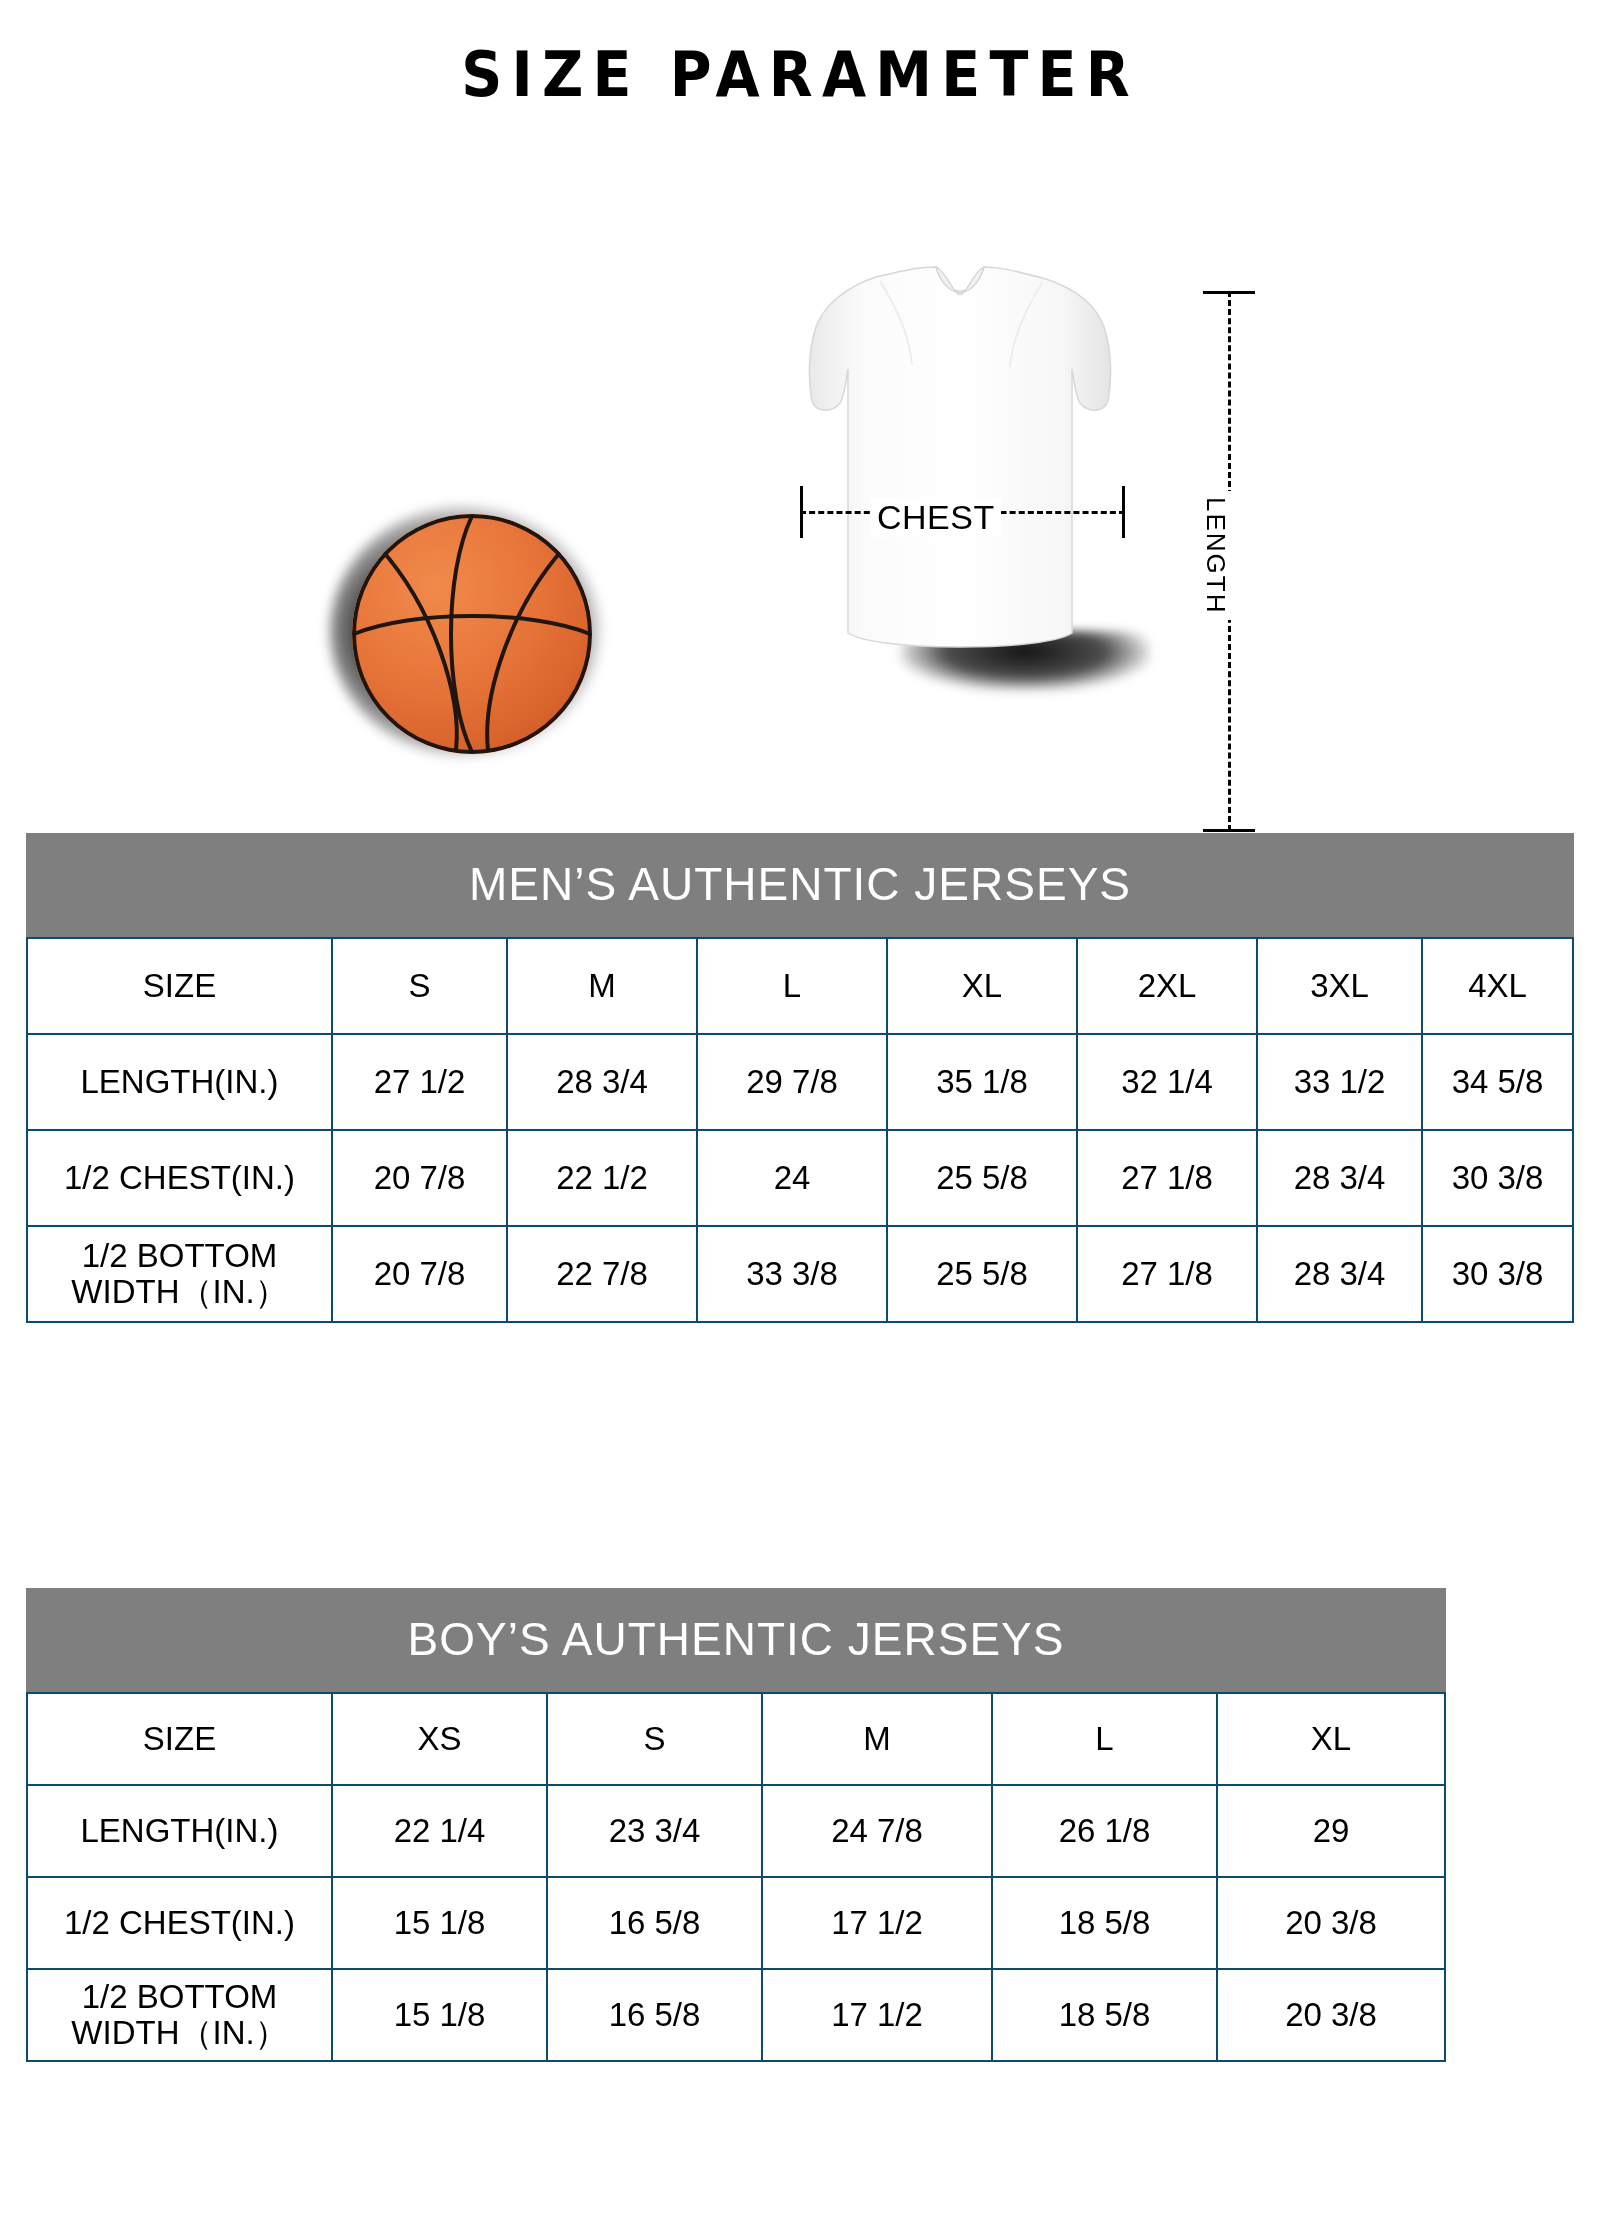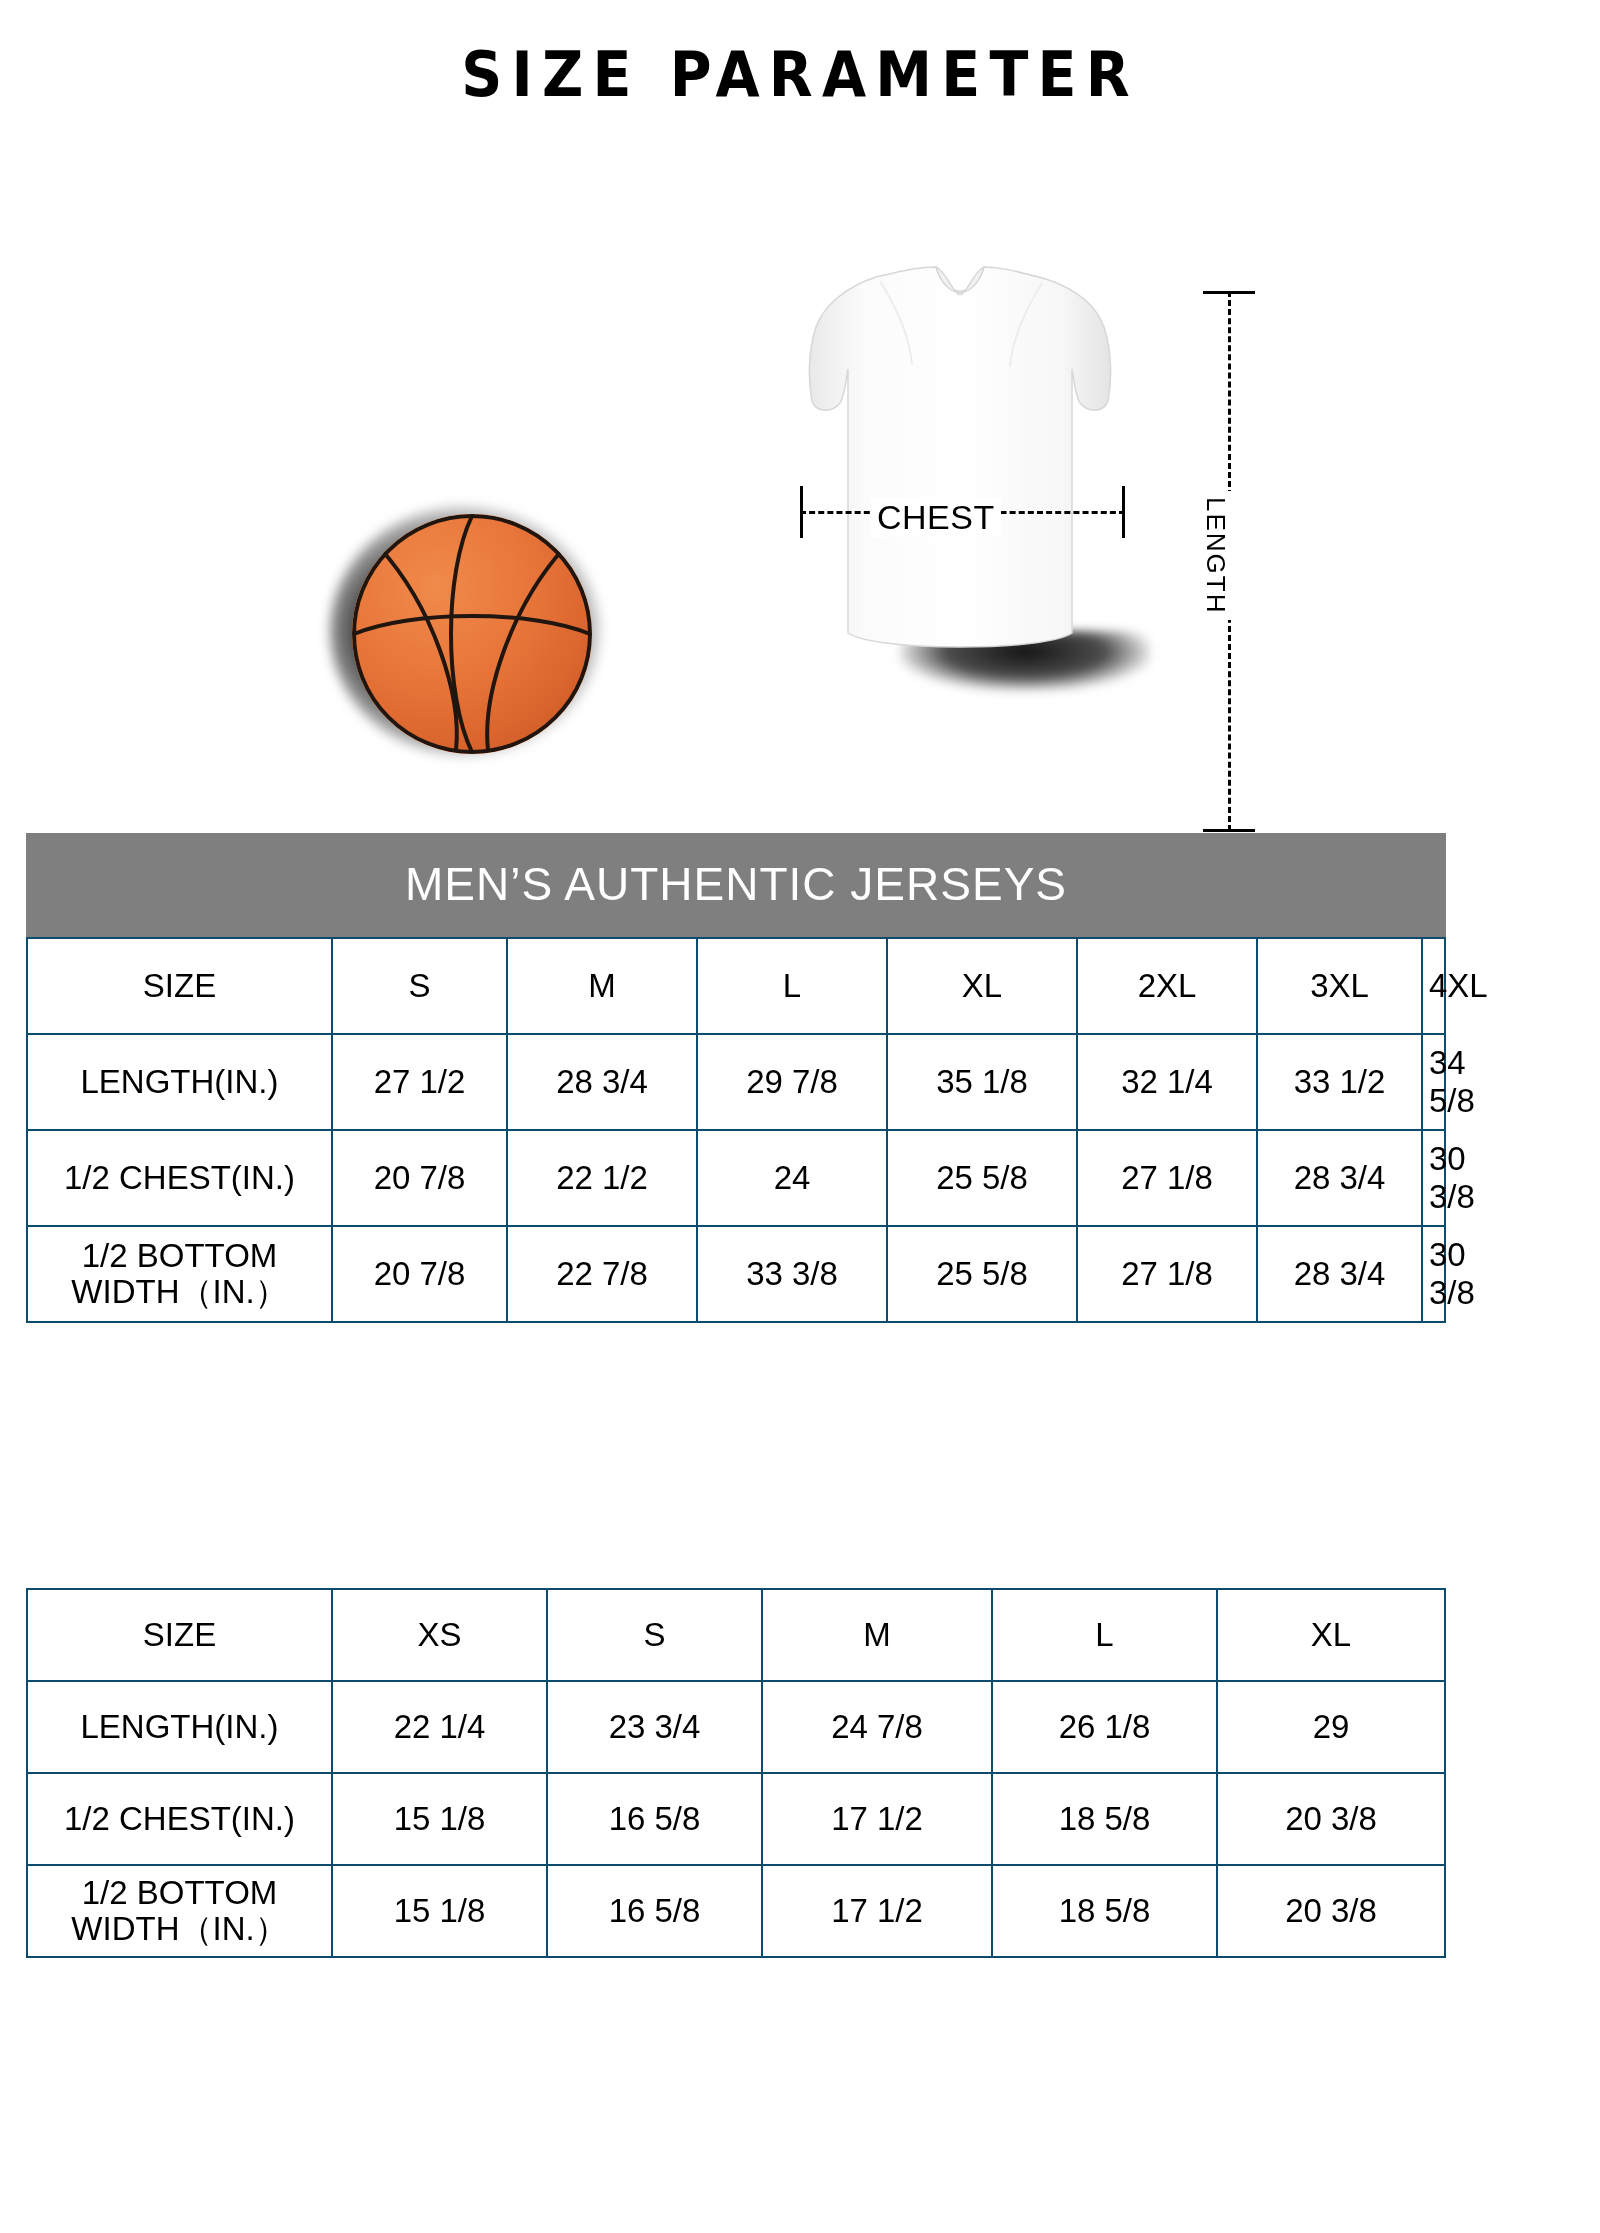--- a/index.html
+++ b/index.html
@@ -133,21 +133,21 @@
   .len-label {
     position: absolute;
     left: 1200px;
     top: 380px;
     font-size: 26px;
     letter-spacing: 2px;
     writing-mode: vertical-rl;
     background: #fff;
     padding: 6px 0;
   }
-  .men-block { position: absolute; left: 26px; top: 795px; width: 1420px; }
+  .men-block { position: absolute; left: 26px; top: 795px; width: 1548px; }
   .boy-block { position: absolute; left: 26px; top: 1550px; width: 1420px; }
 
   .tbl-header {
     background: #7f7f7f;
     color: #fff;
     text-align: center;
     font-size: 46px;
     letter-spacing: 1px;
     padding: 22px 0 24px 0;
     border: 2px solid #7f7f7f;
@@ -275,20 +275,21 @@
         <td>25  5/8</td>
         <td>27  1/8</td>
         <td>28  3/4</td>
         <td>30  3/8</td>
       </tr>
     </tbody>
       </table>
   </div>
 
   <div class="boy-block">
+    <div class="tbl-header">BOY’S AUTHENTIC JERSEYS</div>
     <table>
       <tbody>
           <tr>
         <td class="rowlabel" style="width:305px">SIZE</td>
         <td style="width:215px">XS</td>
         <td style="width:215px">S</td>
         <td style="width:230px">M</td>
         <td style="width:225px">L</td>
         <td>XL</td>
       </tr>

